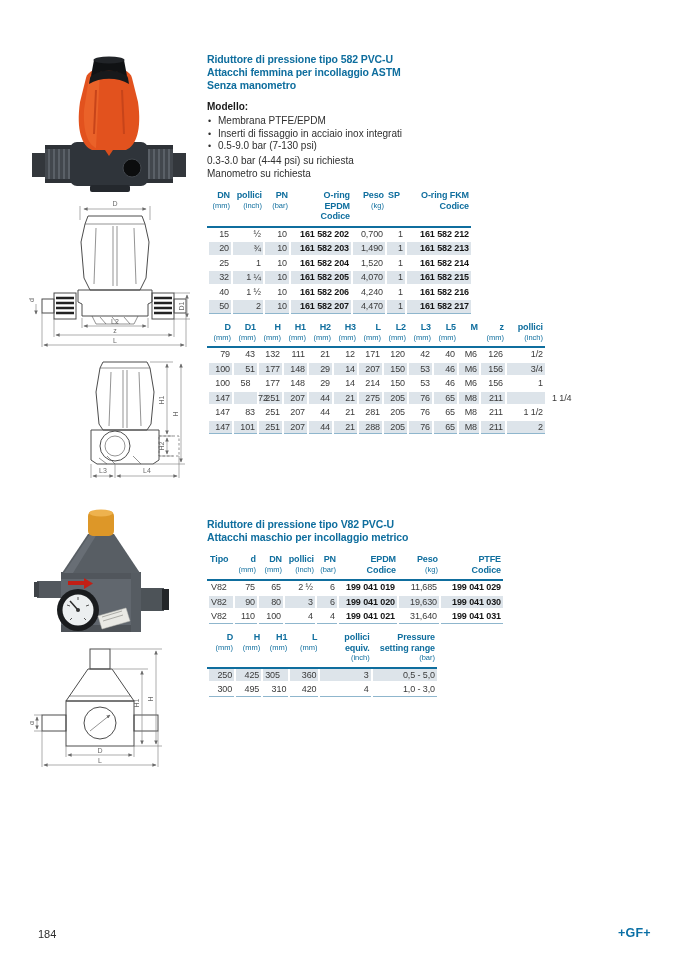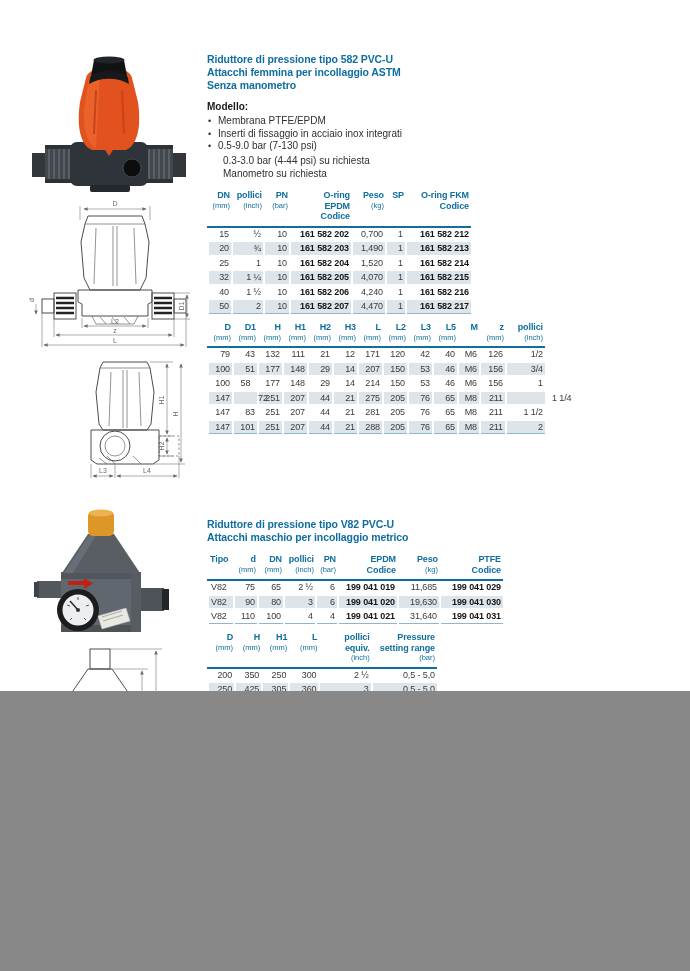--- a/index.html
+++ b/index.html
@@ -5,21 +5,21 @@
   :root{
     --blue:#0f6e9e;
     --shade:#dde4ea;
     --txt:#3a3a3a;
     --dark:#161616;
     --dim:#666;
   }
   *{margin:0;padding:0;box-sizing:border-box;}
   html,body{background:#888;}
   .page{
-    position:relative;width:690px;height:691px;background:#ffffff;
+    position:relative;width:690px;height:971px;background:#ffffff;
     margin:0 auto;overflow:hidden;
     font-family:"Liberation Sans", sans-serif;color:var(--txt);
   }
   .abs{position:absolute;}
 
   
   .sec-title{font-size:10.5px;font-weight:bold;color:var(--blue);line-height:13px;letter-spacing:-0.1px;}
   .model-heading{font-size:10px;font-weight:bold;color:#1a1a1a;}
   .bullet-line{display:flex;font-size:10px;color:#2f2f2f;line-height:12.5px;}
   .bullet-line .dot{width:11px;font-size:9px;padding-left:1px;color:#2f2f2f;}
@@ -106,21 +106,21 @@
     <div class="bullet-line">
       <span class="dot">•</span>
       <span>Inserti di fissaggio in acciaio inox integrati</span>
     </div>
     <div class="bullet-line">
       <span class="dot">•</span>
       <span>0.5-9.0 bar (7-130 psi)</span>
     </div>
   </div>
 
-  <div class="abs" style="left:207px;top:155px;width:300px;margin-left:16px;">
+  <div class="abs" style="left:207px;top:155px;width:300px;">
     <div class="note-line">0.3-3.0 bar (4-44 psi) su richiesta</div>
     <div class="note-line">Manometro su richiesta</div>
   </div>
 
   <div class="tbl" style="left:207px;top:190px;width:263px;">
       <table class="gf">
         <colgroup>
           <col style="width: 24px;">
           <col style="width: 32px;">
           <col style="width: 26px;">
@@ -145,21 +145,21 @@
             </th>
             <th style="text-align: right;">
               <span class="h-label">O-ring</span>
               <span class="h-label">EPDM</span>
               <span class="h-label">Codice</span>
             </th>
             <th style="text-align: right;">
               <span class="h-label">Peso</span>
               <span class="h-unit">(kg)</span>
             </th>
-            <th style="text-align: right;">
+            <th style="text-align: left;">
               <span class="h-label">SP</span>
             </th>
             <th style="text-align: right;">
               <span class="h-label">O-ring FKM</span>
               <span class="h-label">Codice</span>
             </th>
           </tr>
         </thead>
         <tbody>
           <tr>
@@ -623,32 +623,24 @@
               <span class="h-unit">(inch)</span>
             </th>
             <th style="text-align: right;">
               <span class="h-label">Pressure</span>
               <span class="h-label">setting range</span>
               <span class="h-unit">(bar)</span>
             </th>
           </tr>
         </thead>
         <tbody>
-          <tr>
-            <td style="text-align: right;">200</td>
-            <td style="text-align: right;">350</td>
-            <td style="text-align: right;">250</td>
-            <td style="text-align: right;">300</td>
-            <td style="text-align: right;">2 ½</td>
-            <td style="text-align: right;">0,5 - 5,0</td>
-          </tr>
           <tr class="shaded">
             <td style="text-align: right;">250</td>
             <td style="text-align: right;">425</td>
-            <td style="text-align: right; margin-left: 28px;">305</td>
+            <td style="text-align: left; margin-left: 28px;">305</td>
             <td style="text-align: right;">360</td>
             <td style="text-align: right;">3</td>
             <td style="text-align: right;">0,5 - 5,0</td>
           </tr>
           <tr>
             <td style="text-align: right;">300</td>
             <td style="text-align: right;">495</td>
             <td style="text-align: right;">310</td>
             <td style="text-align: right;">420</td>
             <td style="text-align: right;">4</td>

